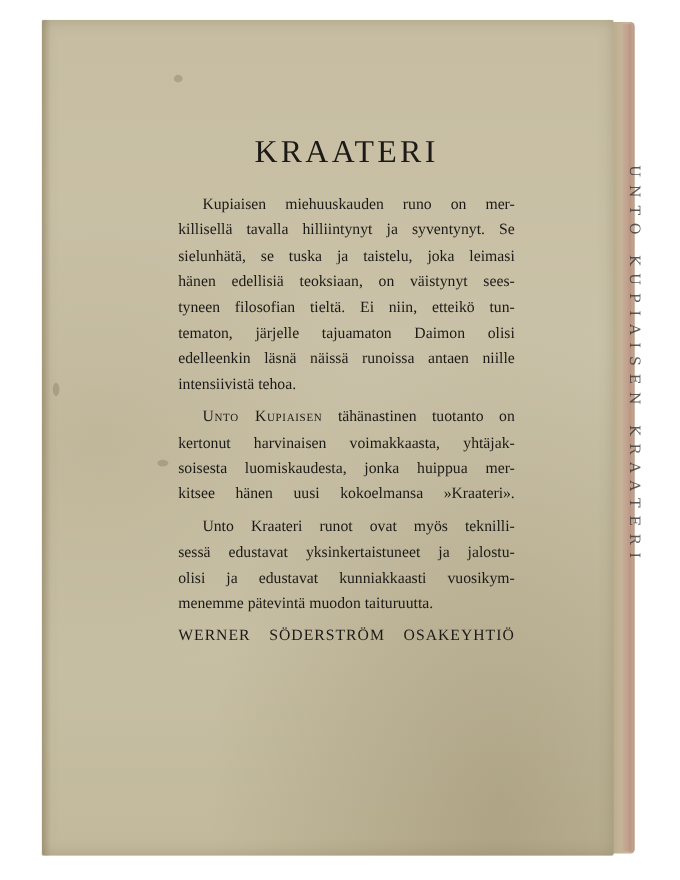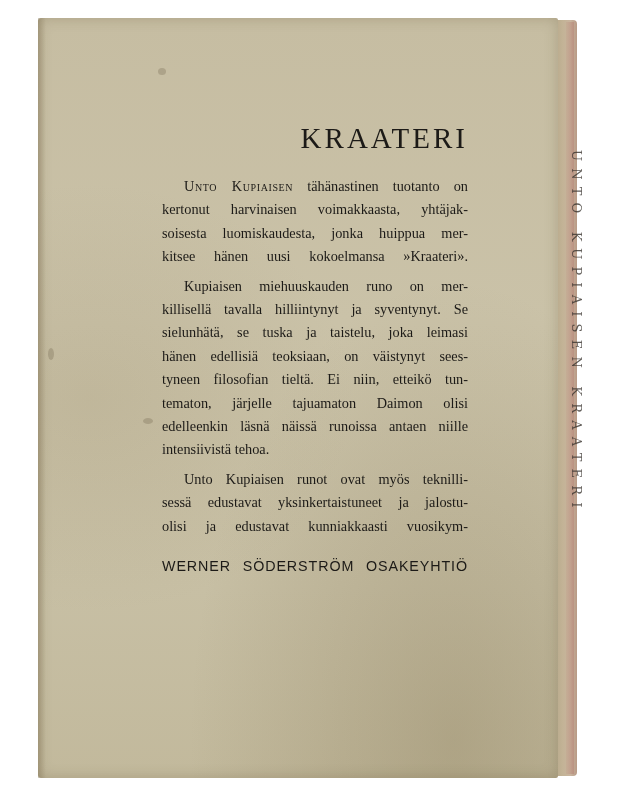--- a/index.html
+++ b/index.html
@@ -34,37 +34,37 @@
     position: absolute; left: 584px; top: 150px;
     transform-origin: 0 0; transform: rotate(90deg);
     font-size: 13px; letter-spacing: 7.2px; color: #3a3530;
     white-space: nowrap; opacity: 0.8;
   }
   .content {
     position: absolute; left: 162px; top: 118px; width: 306px;
     color: #1c1a17;
   }
   .title {
-    text-align: right; font-size: 29px; letter-spacing: 3px;
+    text-align: center; font-size: 29px; letter-spacing: 3px;
     font-family: "Liberation Serif", "DejaVu Serif", serif;
     margin: 0 0 17px 0; font-weight: normal; line-height: 40px;
   }
   .para {
     font-family: "Liberation Serif", "DejaVu Serif", serif;
     font-size: 14.3px; line-height: 23.4px;
     text-align: justify; text-align-last: left;
     margin: 0 0 6px 0; text-indent: 22px;
     hyphens: manual;
   }
   .line { display: block; text-align: justify; text-align-last: justify; }
   .line.last { text-align-last: left; }
   .sc { font-variant: small-caps; letter-spacing: 0.6px; }
   .publisher {
-    font-family: Liberation Sans, sans-serif;
-    font-size: 14.3px; letter-spacing: 0.9px; margin-top: 20px;
+    font-family: Liberation Serif, serif;
+    font-size: 14.3px; letter-spacing: 0.9px; margin-top: 8px;
     text-align: justify; text-align-last: justify;
   }
   .smudge { position: absolute; border-radius: 50%; background: rgba(95,85,60,0.25); }
 </style>
 </head>
 <body>
 
 <div class="spine"></div>
 <div class="spine-edge"></div>
 <div class="spine-text">UNTO KUPIAISEN KRAATERI</div>
@@ -73,37 +73,38 @@
   <div class="flap-left"></div>
   <div class="smudge" style="left:120px;top:50px;width:8px;height:7px;"></div>
   <div class="smudge" style="left:105px;top:400px;width:10px;height:6px;"></div>
   <div class="smudge" style="left:10px;top:330px;width:6px;height:12px;"></div>
 </div>
 
 <div class="content">
   <h1 class="title">KRAATERI</h1>
 
   <p class="para">
-    <span class="line"><span class="sc">Unto Kupiaisen</span><span> tähänastinen tuotanto on</span></span>
-    <span class="line" style="text-indent:0">kertonut harvinaisen voimakkaasta, yhtäjak-</span>
-    <span class="line" style="text-indent:0">soisesta luomiskaudesta, jonka huippua mer-</span>
-    <span class="line" style="text-indent:0">kitsee hänen uusi kokoelmansa »Kraateri».</span>
-  </p>
-
-  <p class="para">
     <span class="line">Kupiaisen miehuuskauden runo on mer-</span>
     <span class="line" style="text-indent:0">killisellä tavalla hilliintynyt ja syventynyt. Se</span>
     <span class="line" style="text-indent:0">sielunhätä, se tuska ja taistelu, joka leimasi</span>
     <span class="line" style="text-indent:0">hänen edellisiä teoksiaan, on väistynyt sees-</span>
     <span class="line" style="text-indent:0">tyneen filosofian tieltä. Ei niin, etteikö tun-</span>
     <span class="line" style="text-indent:0">tematon, järjelle tajuamaton Daimon olisi</span>
     <span class="line" style="text-indent:0">edelleenkin läsnä näissä runoissa antaen niille</span>
     <span class="line last" style="text-indent:0">intensiivistä tehoa.</span>
   </p>
 
   <p class="para">
-    <span class="line">Unto Kupiaisen runot ovat myös teknilli-</span>
+    <span class="line"><span class="sc">Unto Kupiaisen</span><span> tähänastinen tuotanto on</span></span>
+    <span class="line" style="text-indent:0">kertonut harvinaisen voimakkaasta, yhtäjak-</span>
+    <span class="line" style="text-indent:0">soisesta luomiskaudesta, jonka huippua mer-</span>
+    <span class="line" style="text-indent:0">kitsee hänen uusi kokoelmansa »Kraateri».</span>
+  </p>
+
+  <p class="para">
+    <span class="line">Unto Kraateri runot ovat myös teknilli-</span>
     <span class="line" style="text-indent:0">sessä edustavat yksinkertaistuneet ja jalostu-</span>
     <span class="line" style="text-indent:0">olisi ja edustavat kunniakkaasti vuosikym-</span>
+    <span class="line last" style="text-indent:0">menemme pätevintä muodon taituruutta.</span>
   </p>
 
   <div class="publisher">WERNER SÖDERSTRÖM OSAKEYHTIÖ</div>
 </div>
 
 </body></html>

